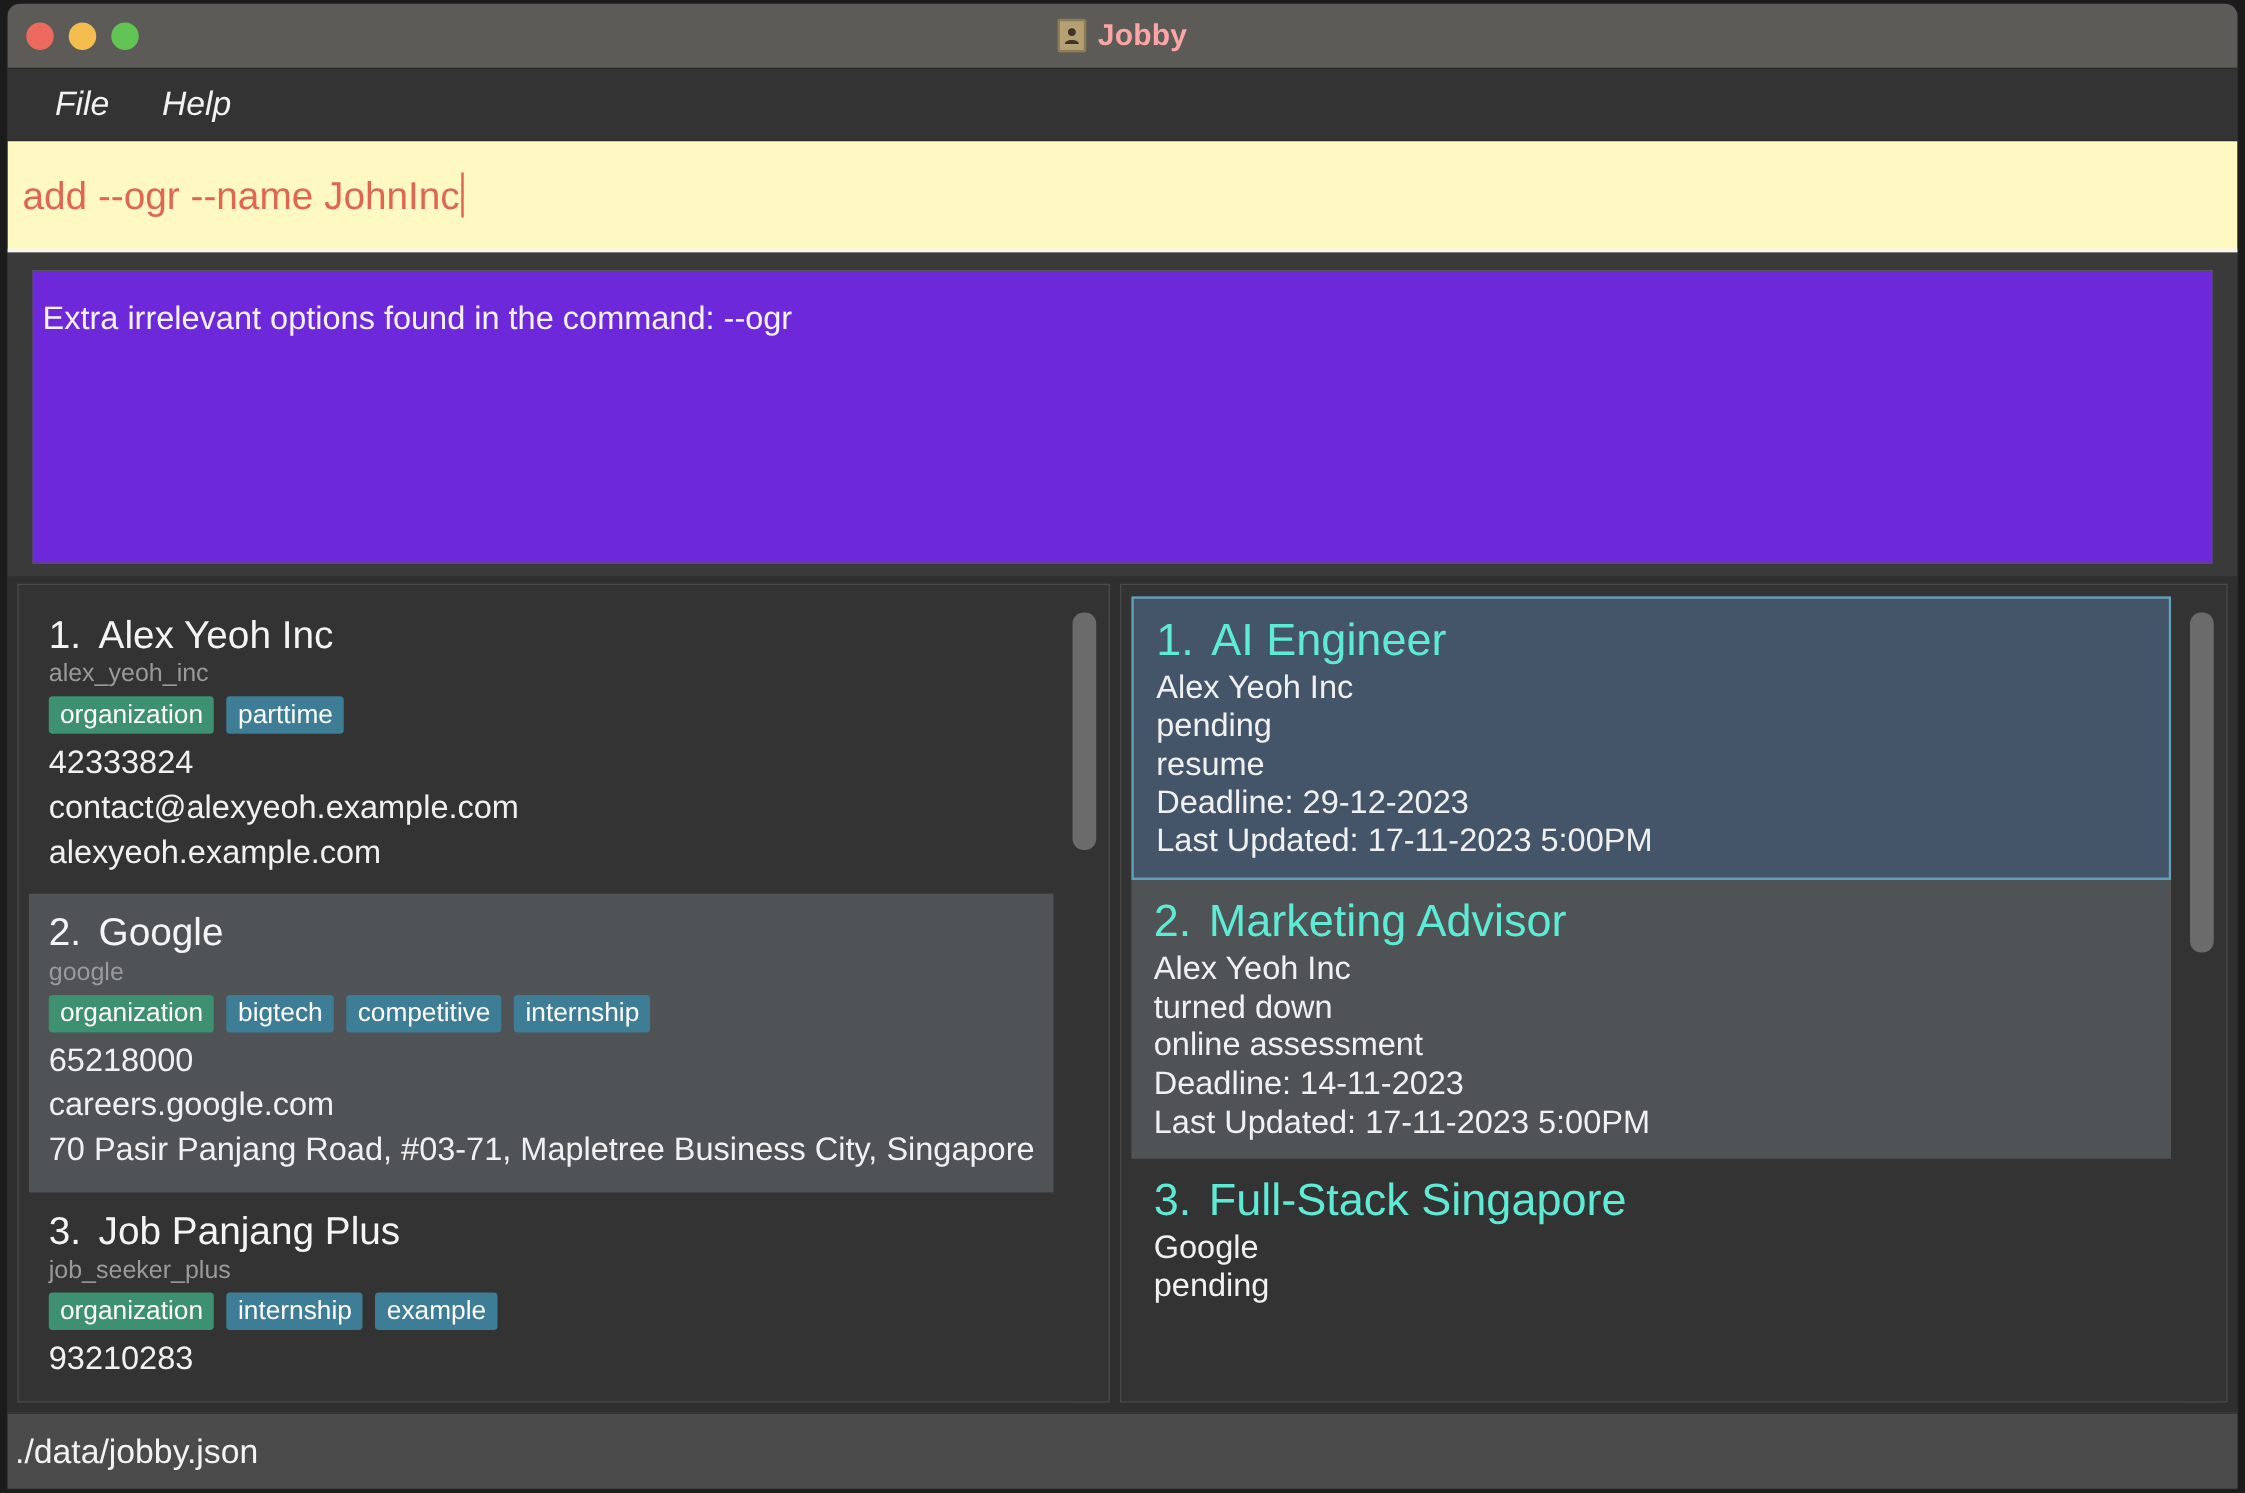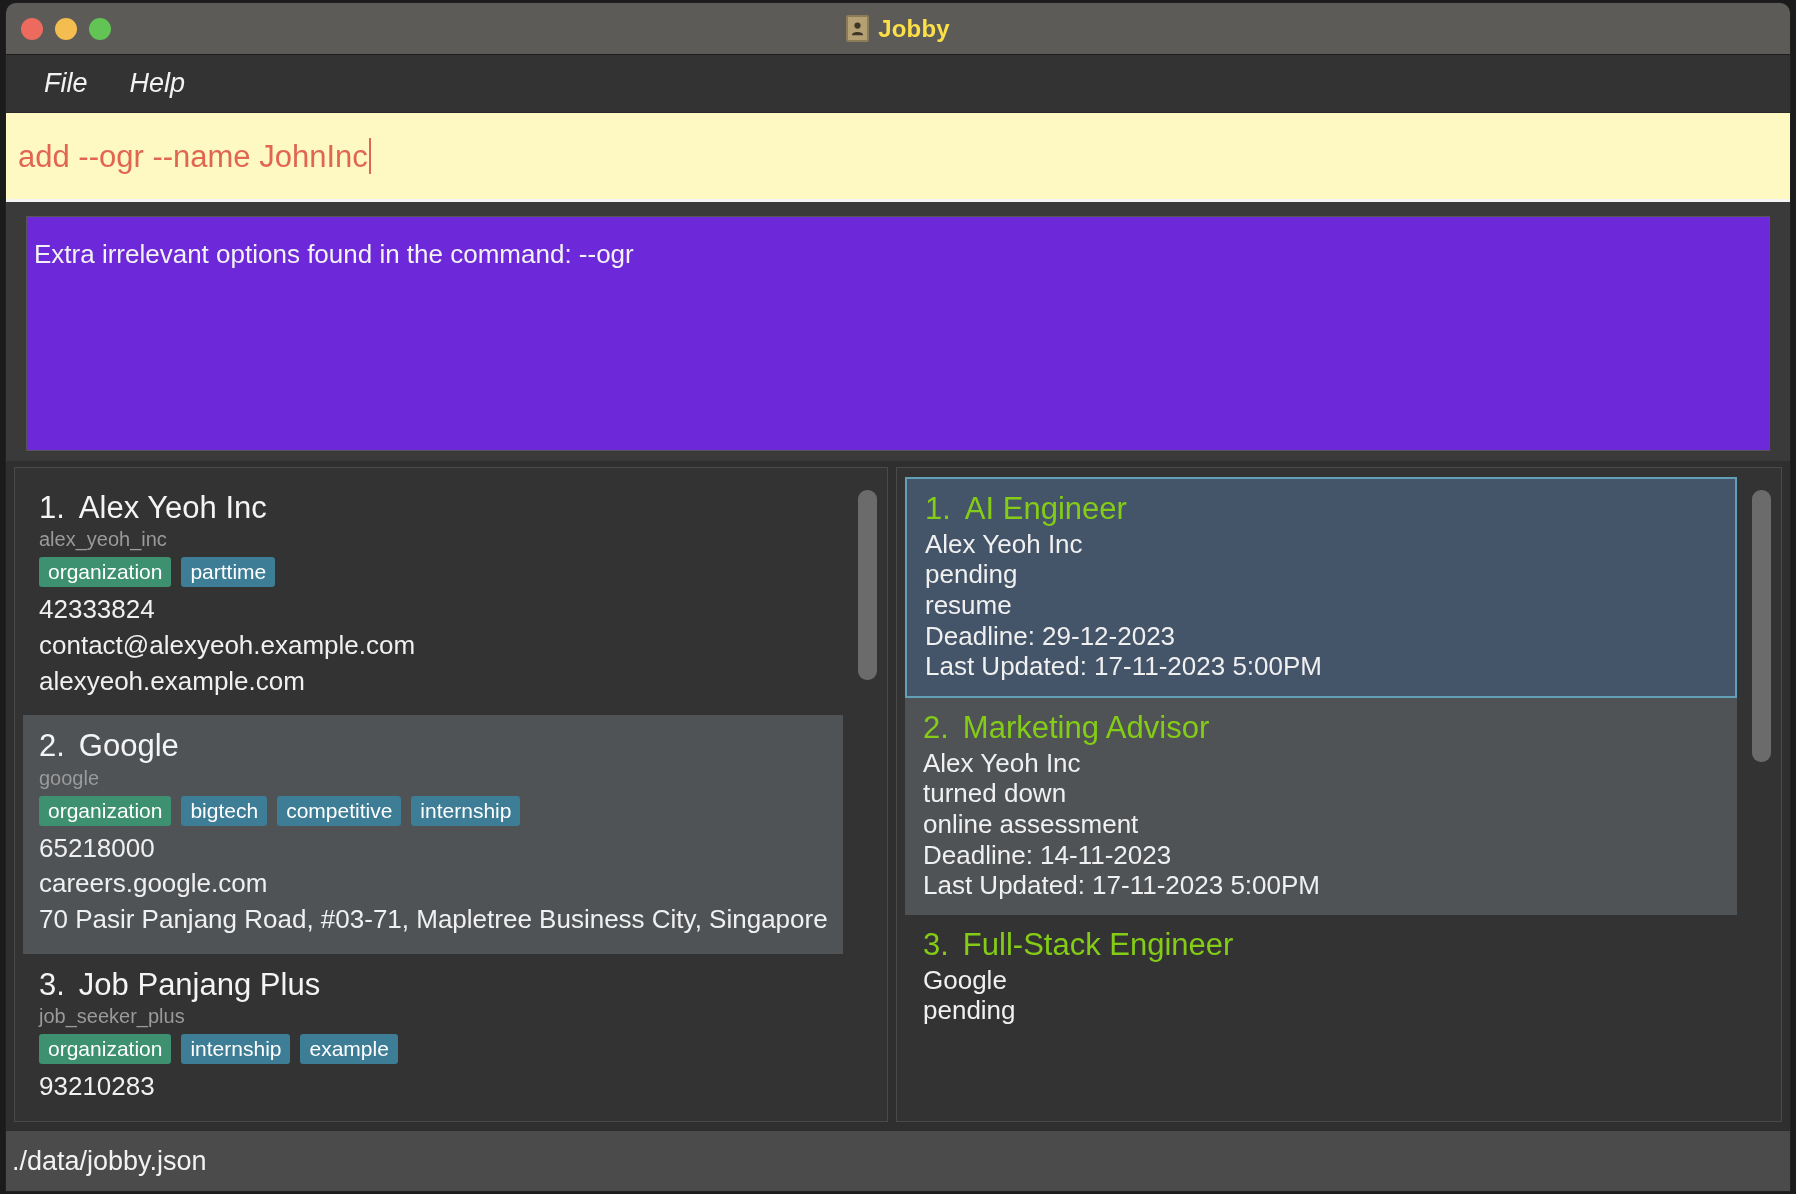--- a/index.html
+++ b/index.html
@@ -63,21 +63,21 @@
     border-radius: 2px;
     background: #b5a074;
     border: 2px solid #8c7c57;
     display: flex;
     align-items: center;
     justify-content: center;
     box-sizing: border-box;
   }
   #app-icon svg { display: block; }
   #app-title {
-    color: #fde047;
+    color: #fca5a5;
     font-size: 24px;
     font-weight: bold;
     letter-spacing: 0.2px;
   }
 
   
   #menubar {
     flex: 0 0 57px;
     background: #333333;
     display: flex;
@@ -213,22 +213,22 @@
   .jcard {
     padding: 12px 18px 14px 18px;
     box-sizing: border-box;
   }
   .jcard.selected {
     background: #44556a;
     border: 2px solid #63a0b8;
   }
   .jcard.dim { background: #4f5356; }
   .jtitle {
-    color: #84cc16;
-    font-size: 31px;
+    color: #5eead4;
+    font-size: 36px;
     line-height: 1.15;
     margin-bottom: 2px;
     white-space: nowrap;
   }
   .jtitle .idx { margin-right: 14px; }
   .jline {
     color: #f0f0f0;
     font-size: 26px;
     line-height: 1.18;
     white-space: nowrap;
@@ -364,21 +364,21 @@
         <div class="jcard dim">
           <div class="jtitle"><span class="idx">2.</span><span>Marketing Advisor</span></div>
           <div class="jline">Alex Yeoh Inc</div>
           <div class="jline">turned down</div>
           <div class="jline">online assessment</div>
           <div class="jline">Deadline: 14-11-2023</div>
           <div class="jline">Last Updated: 17-11-2023 5:00PM</div>
         </div>
 
         <div class="jcard">
-          <div class="jtitle"><span class="idx">3.</span><span>Full-Stack Engineer</span></div>
+          <div class="jtitle"><span class="idx">3.</span><span>Full-Stack Singapore</span></div>
           <div class="jline">Google</div>
           <div class="jline">pending</div>
         </div>
 
       </div>
       <div class="scrollbar right-sb">
         <div class="thumb" style="top:22px; height:272px;"></div>
       </div>
     </div>
 

